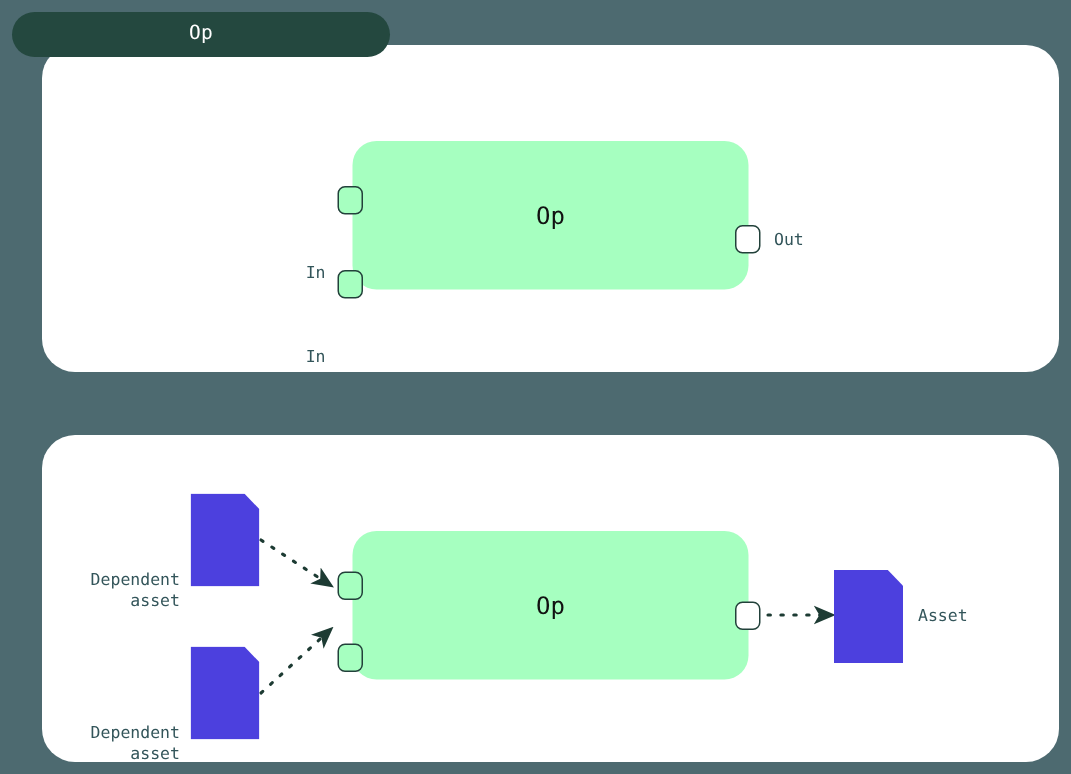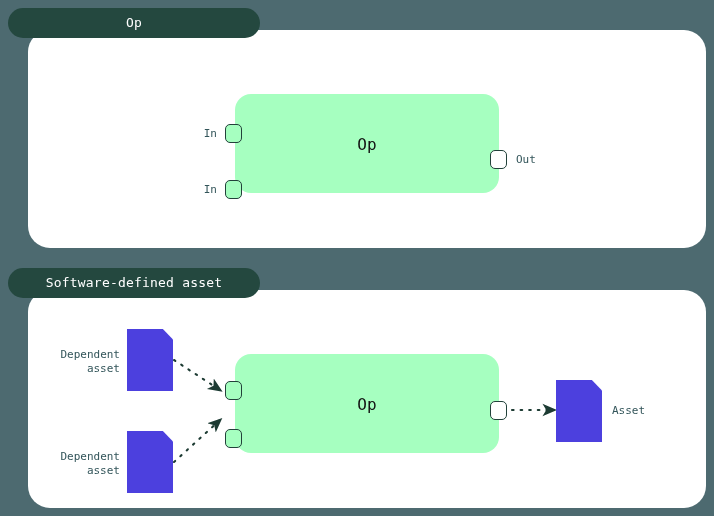--- a/index.html
+++ b/index.html
@@ -92,41 +92,41 @@
   .port.hollow { background: #ffffff; }
 
   .port-label {
     position: absolute;
     font-size: 11px;
     color: #33555a;
     z-index: 4;
     white-space: nowrap;
     text-align: center;
   }
-  .port-label.right-align { text-align: right; }
+  .port-label.right-align { text-align: right; margin-top: 48px; }
 
   
   .asset-doc {
     position: absolute;
     width: 46px;
     height: 62px;
     background: #4c40de;
     z-index: 3;
     clip-path: polygon(0 0, 78% 0, 100% 17%, 100% 100%, 0 100%);
   }
 
   .asset-text {
     position: absolute;
     font-size: 11px;
     color: #33555a;
     line-height: 14px;
     z-index: 3;
     white-space: pre-line;
   }
-  .asset-text.ra { text-align: right; }
+  .asset-text.ra { text-align: right; margin-top: 32px; }
 
   svg.connectors {
     position: absolute;
     left: 0; top: 0;
     width: 678px; height: 218px;
     z-index: 2;
     overflow: visible;
   }
 </style>
 </head>
@@ -151,21 +151,20 @@
 
       <div class="port hollow" style="left:462px; top:120px;"></div>
       <div class="port-label" style="left:488px; top:123px;">Out</div>
 
     </div>
   </div>
 </div>
 
 <div class="panel-wrap" id="panel-sda-wrap">
 
-  <div class="panel-tab">Software-defined asset</div>
 
   <div class="panel-body">
     <div class="canvas">
 
       <svg class="connectors" viewBox="0 0 678 218">
         <defs>
           <marker id="arrowhead" markerWidth="7" markerHeight="7" refX="5.5" refY="3.2" orient="auto" markerUnits="strokeWidth">
             <path d="M0,0.2 L7,3.2 L0,6.2 L1.8,3.2 Z" fill="#1d3b33"></path>
           </marker>
         </defs>

